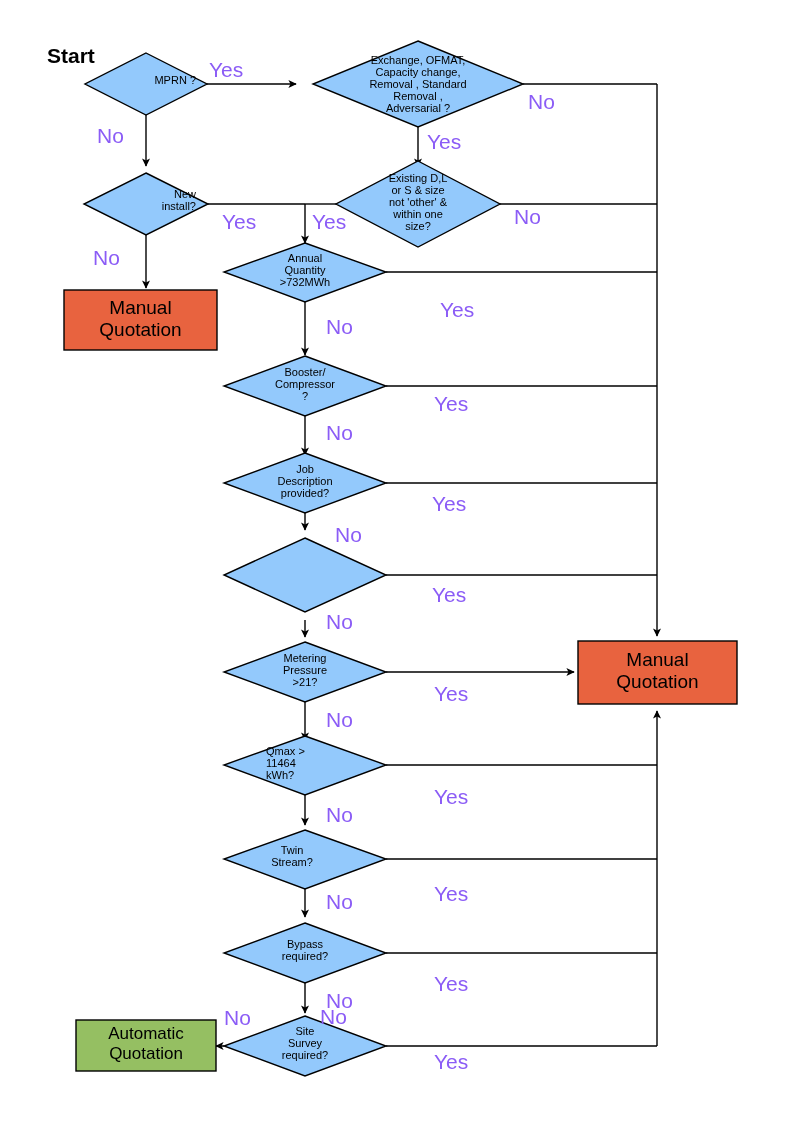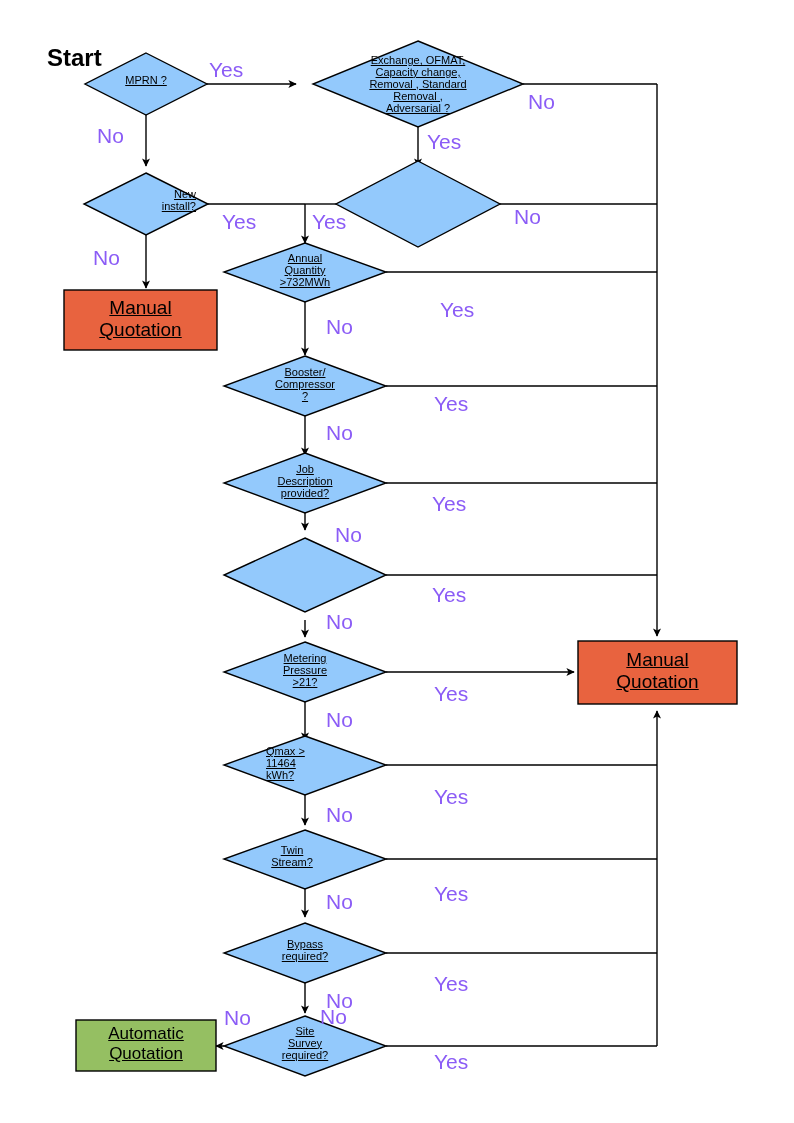--- a/index.html
+++ b/index.html
@@ -22,38 +22,37 @@
     width: 794px;
     height: 1123px;
   }
   .node-label {
     position: absolute;
     text-align: center;
     color: #000000;
     pointer-events: none;
     white-space: pre-line;
     line-height: 1.08;
-    text-decoration: underline;
   }
   .diamond-label {
     font-size: 11px;
   }
   .box-label {
     font-size: 19px;
     line-height: 1.18;
   }
   .edge-label {
     position: absolute;
     font-size: 21px;
     color: #8b5cf6;
     white-space: nowrap;
   }
   .start-label {
     position: absolute;
-    font-size: 24px;
+    font-size: 21px;
     font-weight: bold;
     color: #000000;
     white-space: nowrap;
   }
   .lbl-left {
     text-align: left;
   }
 </style>
 </head>
 <body>
@@ -145,31 +144,36 @@
 
     <g stroke="#000000" stroke-width="1.4">
       <rect x="64" y="290" width="153" height="60" fill="#E8633F"></rect>
       <rect x="578" y="641" width="159" height="63" fill="#E8633F"></rect>
       <rect x="76" y="1020" width="140" height="51" fill="#95BF62"></rect>
     </g>
   </svg>
 
   <div class="start-label" style="left:47px; top:44px;">Start</div>
 
-  <div class="node-label diamond-label" style="left:96px; top:75px; width:100px;">MPRN ?</div>
+  <div class="node-label diamond-label" style="left:96px; top:75px; width:100px;text-align:right;">MPRN ?</div>
 
   <div class="node-label diamond-label" style="left:338px; top:55px; width:160px;">Exchange, OFMAT,
 Capacity change,
 Removal , Standard
 Removal ,
 Adversarial ?</div>
 
   <div class="node-label diamond-label" style="left:96px; top:189px; width:100px;text-align:right;">New
 install?</div>
 
+  <div class="node-label diamond-label" style="left:368px; top:173px; width:100px;">Existing D,L
+or S &amp; size
+not 'other' &amp;
+within one
+size?</div>
 
   <div class="node-label diamond-label" style="left:255px; top:253px; width:100px;">Annual
 Quantity
 &gt;732MWh</div>
 
   <div class="node-label diamond-label" style="left:252px; top:464px; width:106px;">Job
 Description
 provided?</div>
 
   <div class="node-label diamond-label" style="left:250px; top:367px; width:110px;">Booster/

